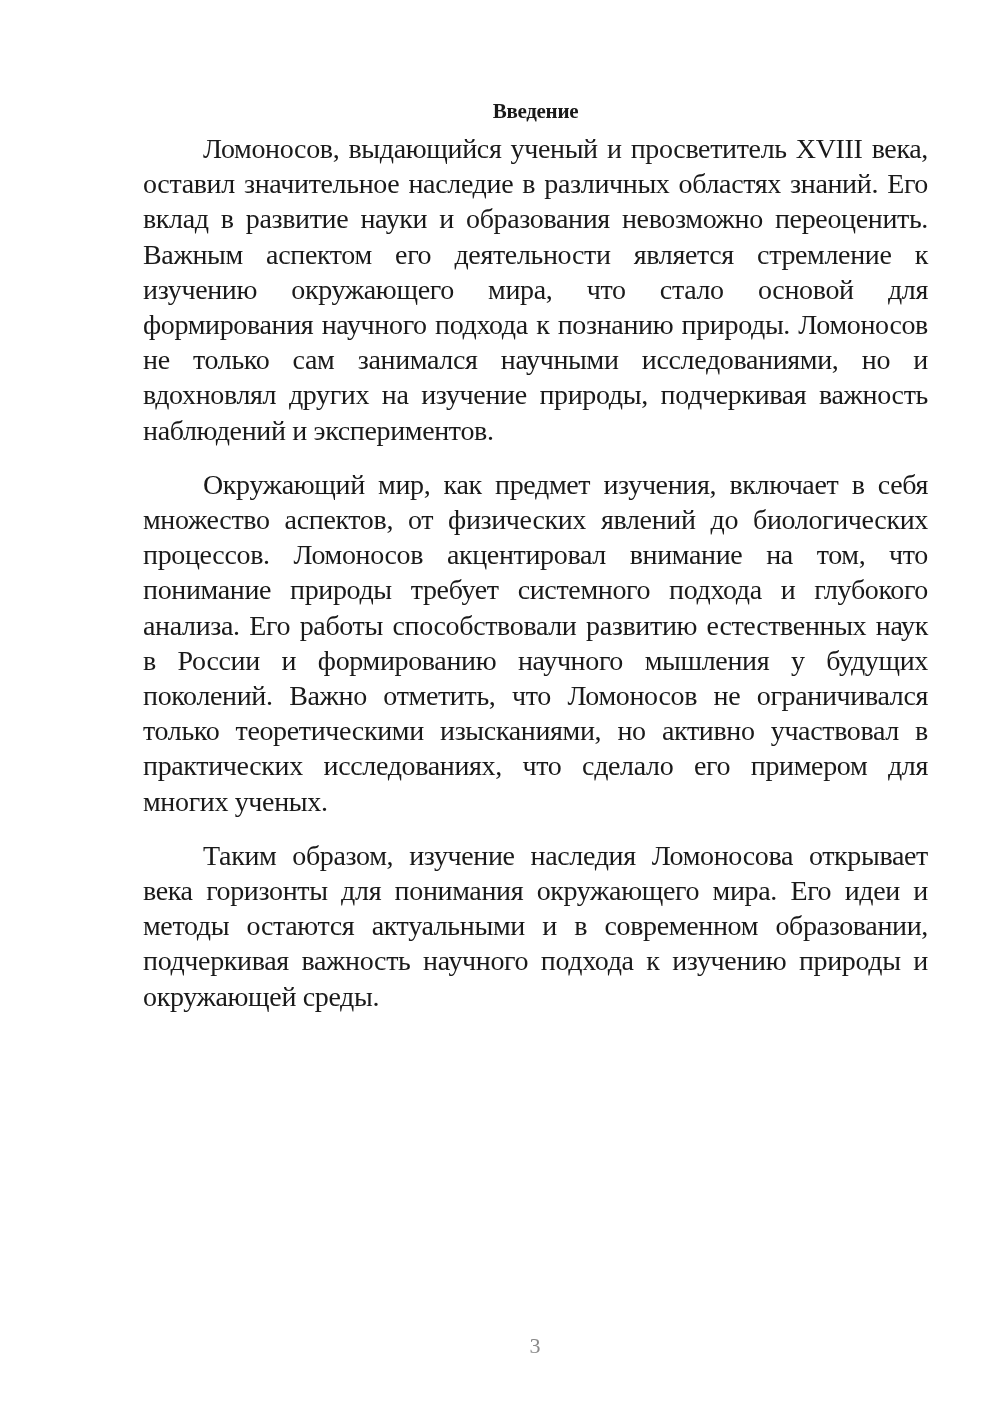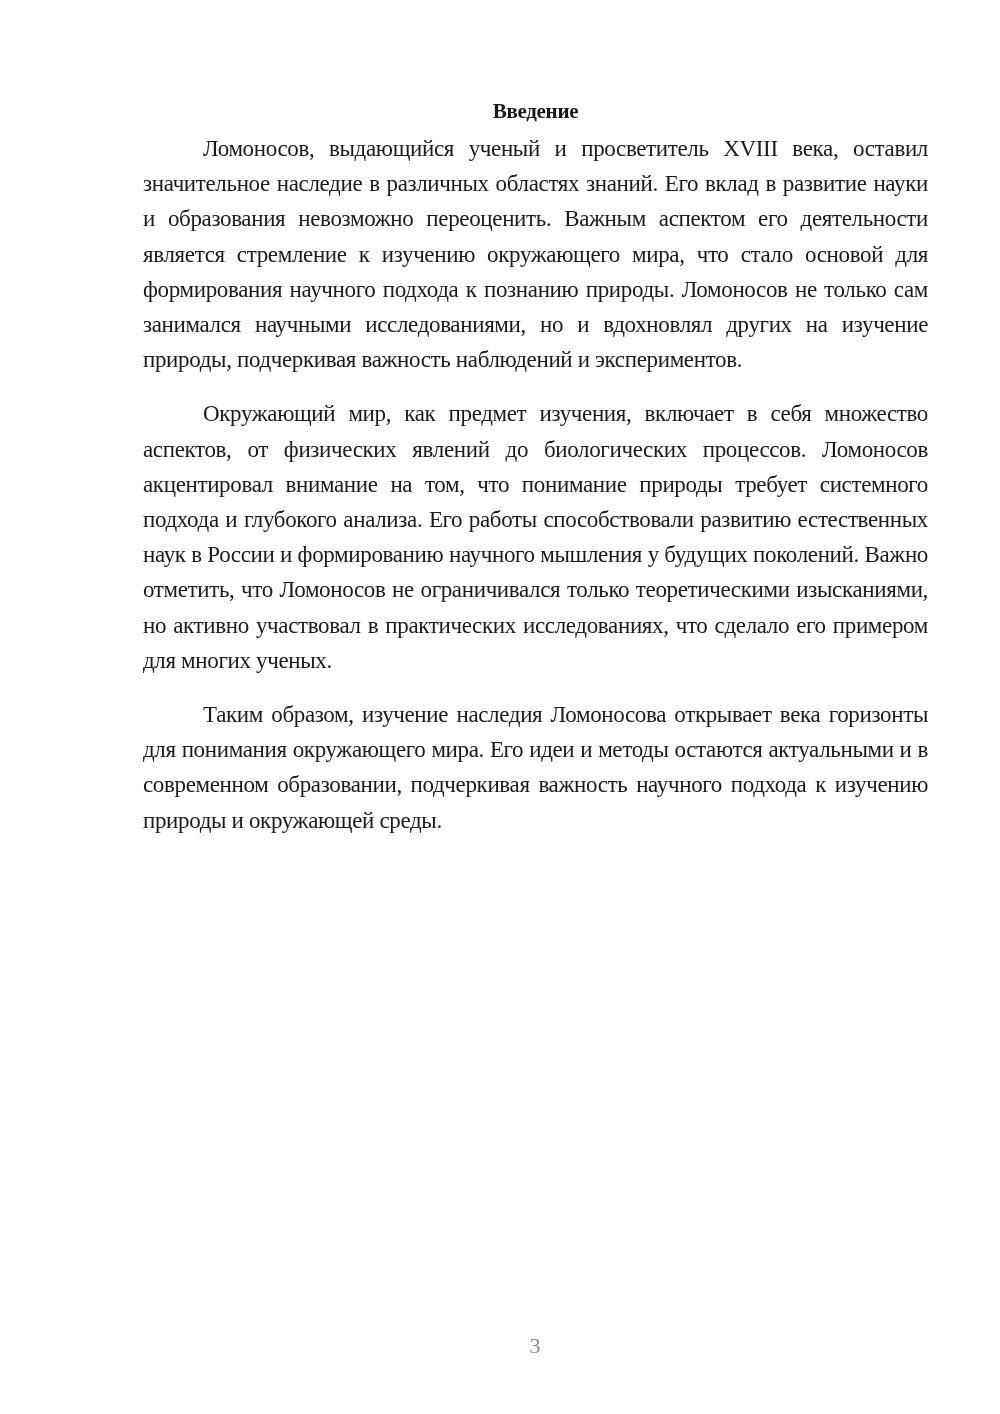--- a/index.html
+++ b/index.html
@@ -30,21 +30,21 @@
     }
     .title {
       text-align: center;
       font-weight: bold;
       font-size: 21px;
       line-height: 30px;
       margin: 0 0 5px 0;
       letter-spacing: -0.3px;
     }
     .para {
-      font-size: 23px;
+      font-size: 28px;
       line-height: 35.2px;
       text-align: justify;
       text-indent: 60px;
       margin: 0 0 19px 0;
       letter-spacing: -0.35px;
       word-spacing: 0px;
     }
     .page-number {
       position: absolute;
       left: 0;

